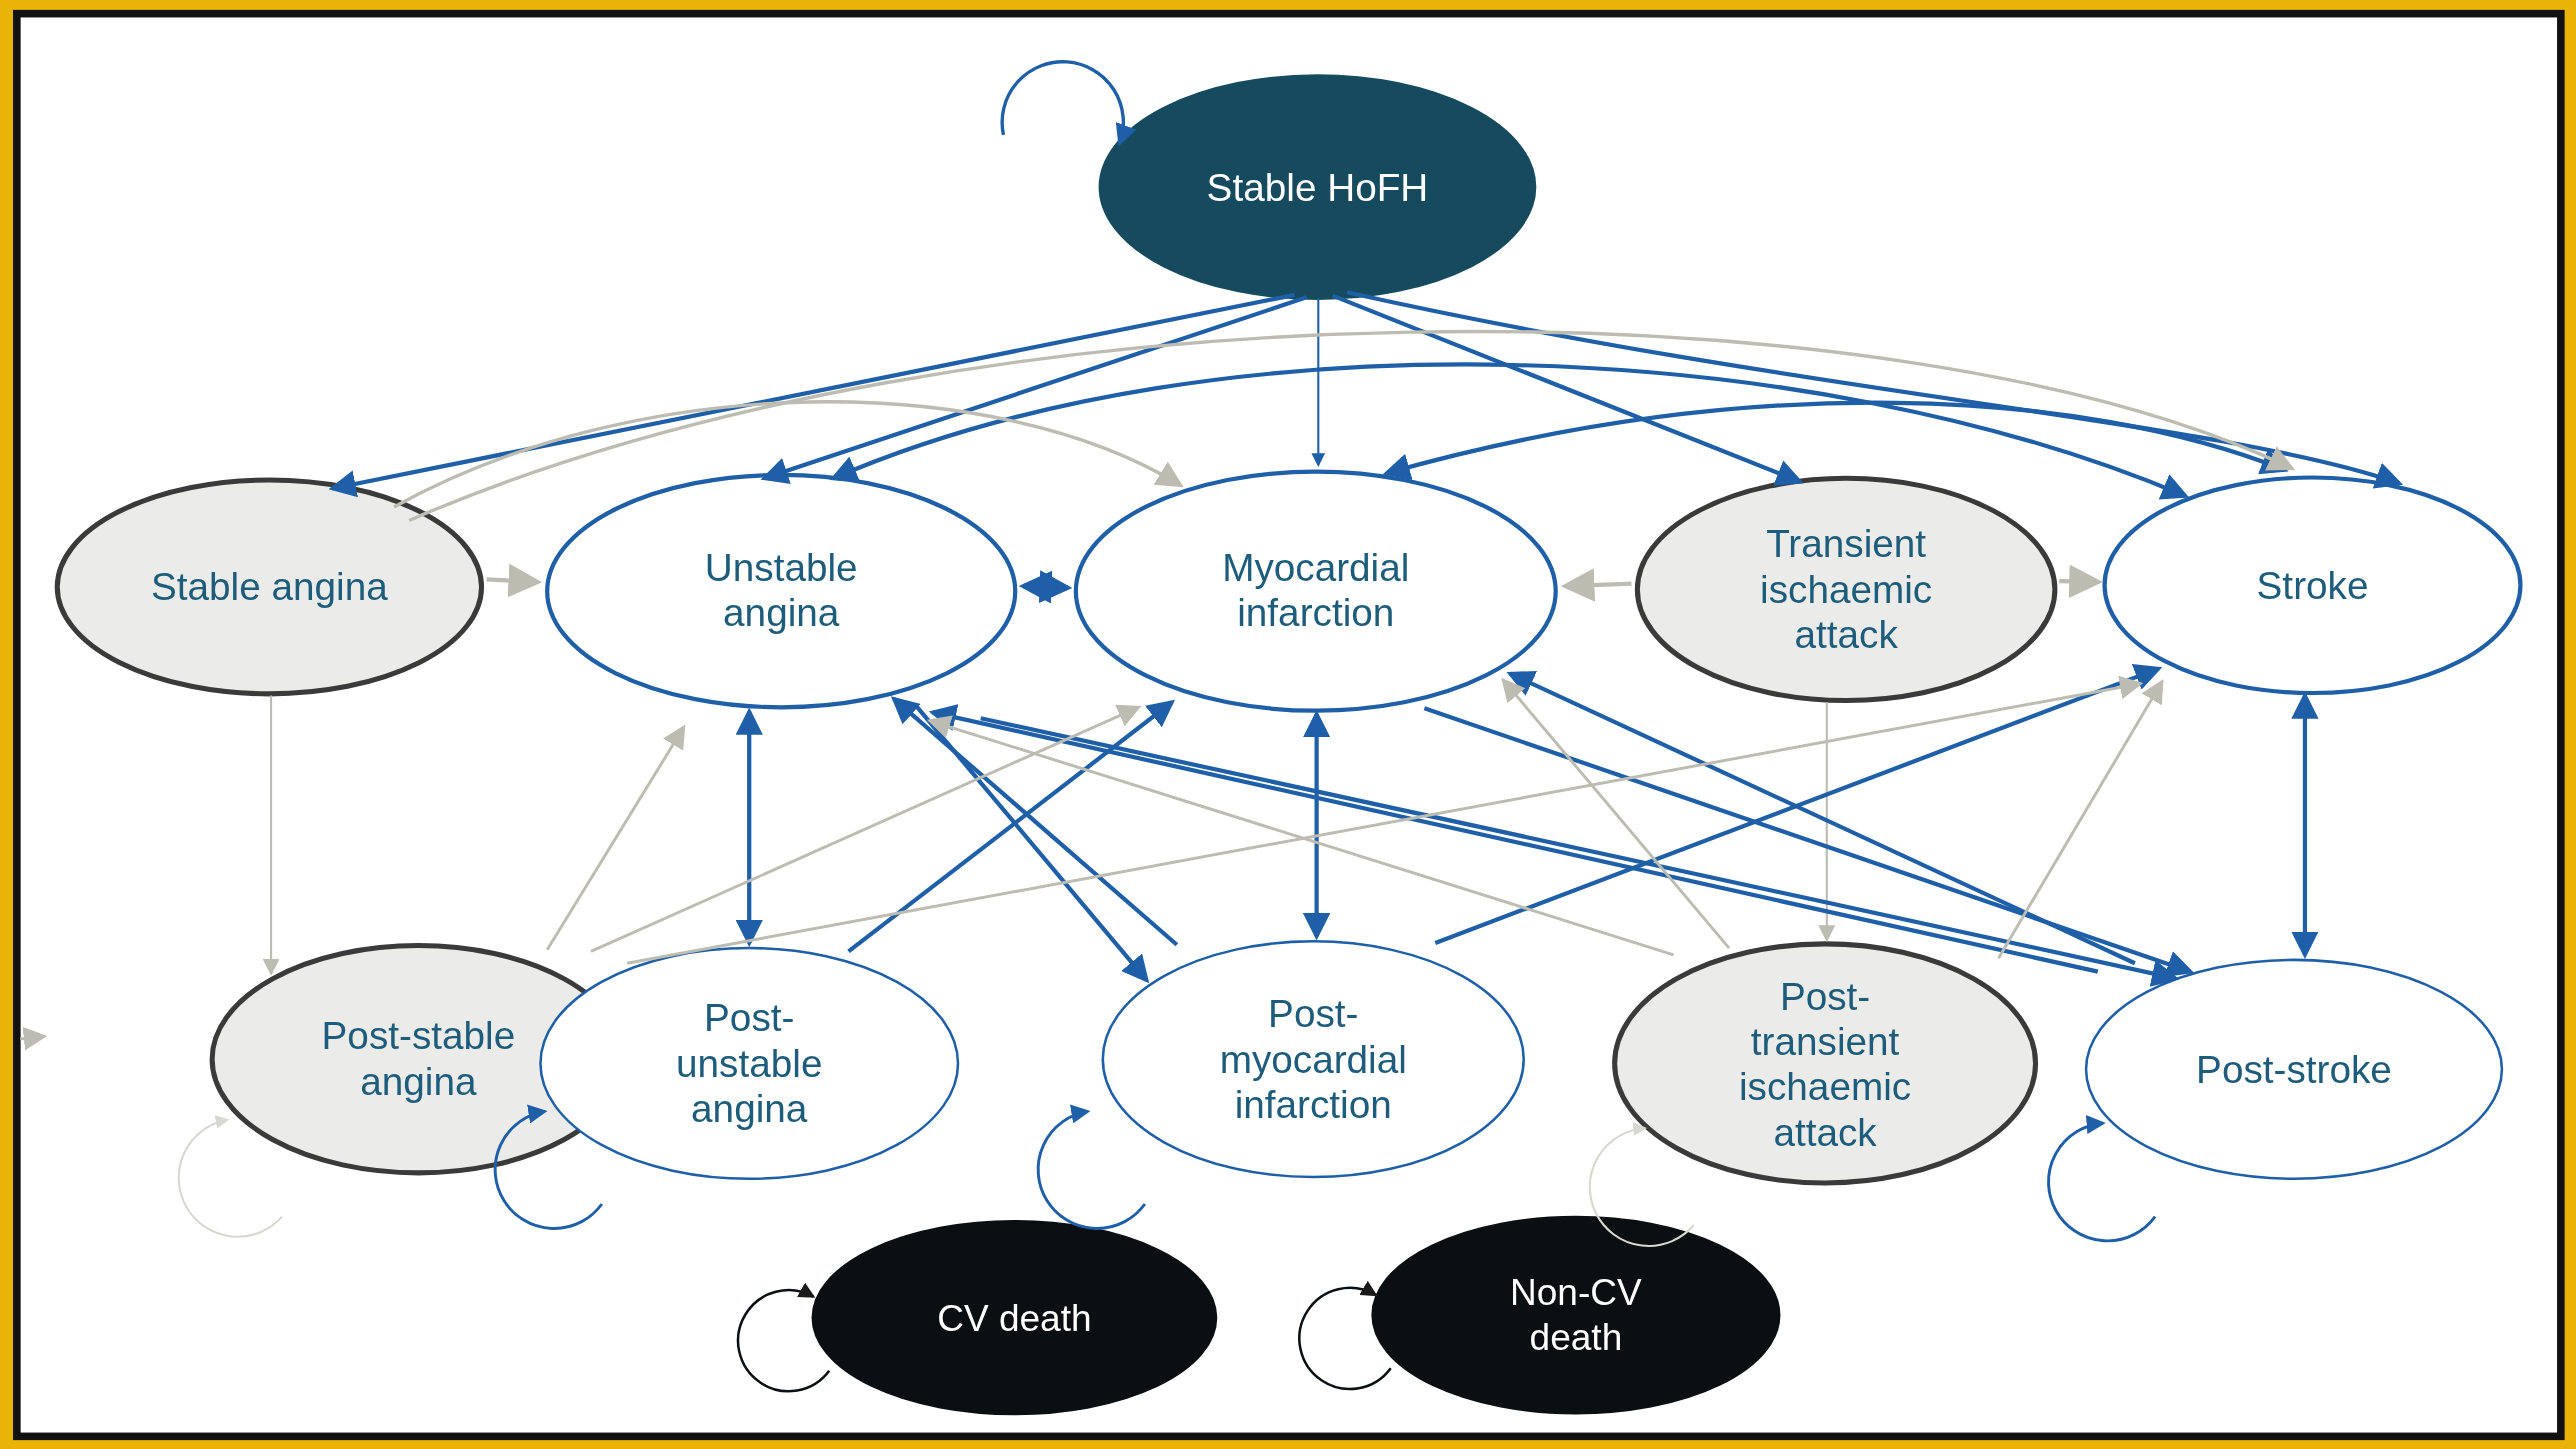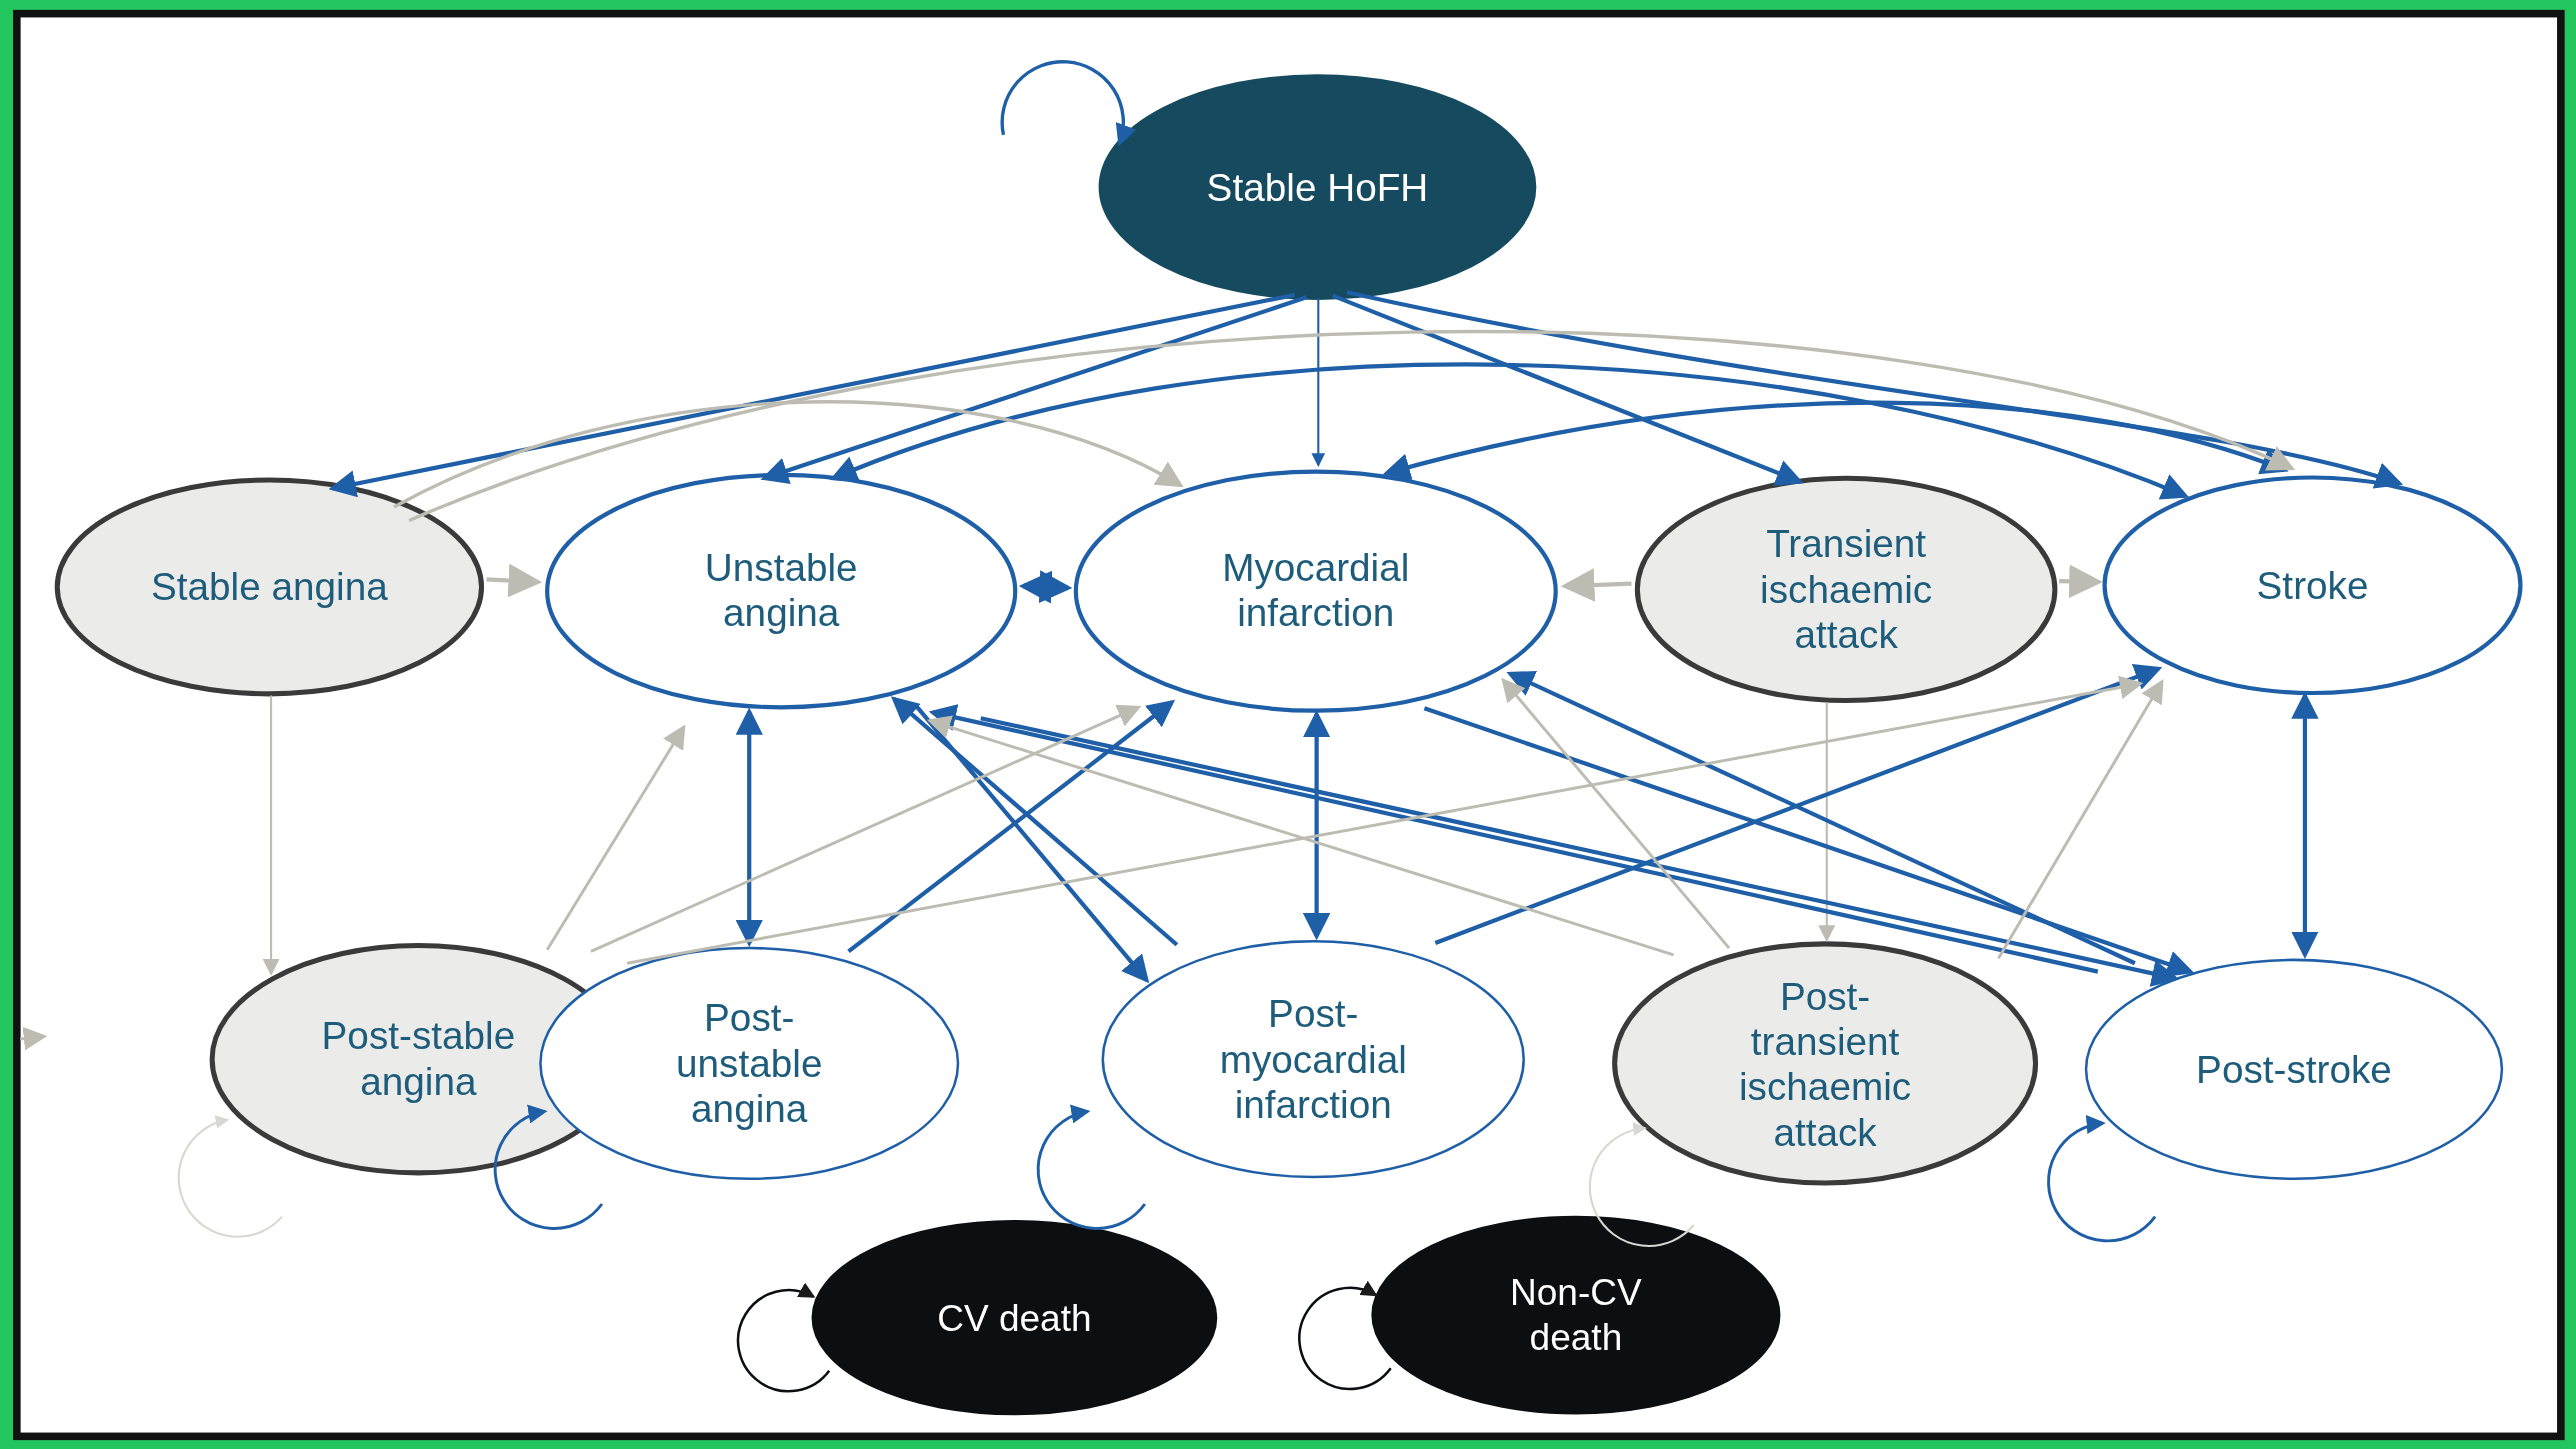--- a/index.html
+++ b/index.html
@@ -1,16 +1,16 @@
 <!DOCTYPE html>
 <html style="font-size:13.5px"><head>
 <meta charset="utf-8">
 <style>
   html,body{margin:0;padding:0;background:#ffffff;}
-  .stage{position:relative;width:2576px;height:1450px;background:#22c55e;font-family:"Liberation Sans",sans-serif;}
+  .stage{position:relative;width:2576px;height:1450px;background:#eab308;font-family:"Liberation Sans",sans-serif;}
   svg{position:absolute;left:0;top:0;}
   svg text{font-family:"Liberation Sans",sans-serif;}
 </style>
 </head>
 <body>
 
 <div class="stage">
   <svg id="diagram" width="2576" height="1450" viewBox="0 0 3060 1722" xmlns="http://www.w3.org/2000/svg">
     <defs id="marker-defs">
         <marker id="arr-blue" viewBox="0 0 10 10" refX="8.5" refY="5" markerWidth="6.5" markerHeight="6.5" orient="auto" markerUnits="strokeWidth">

